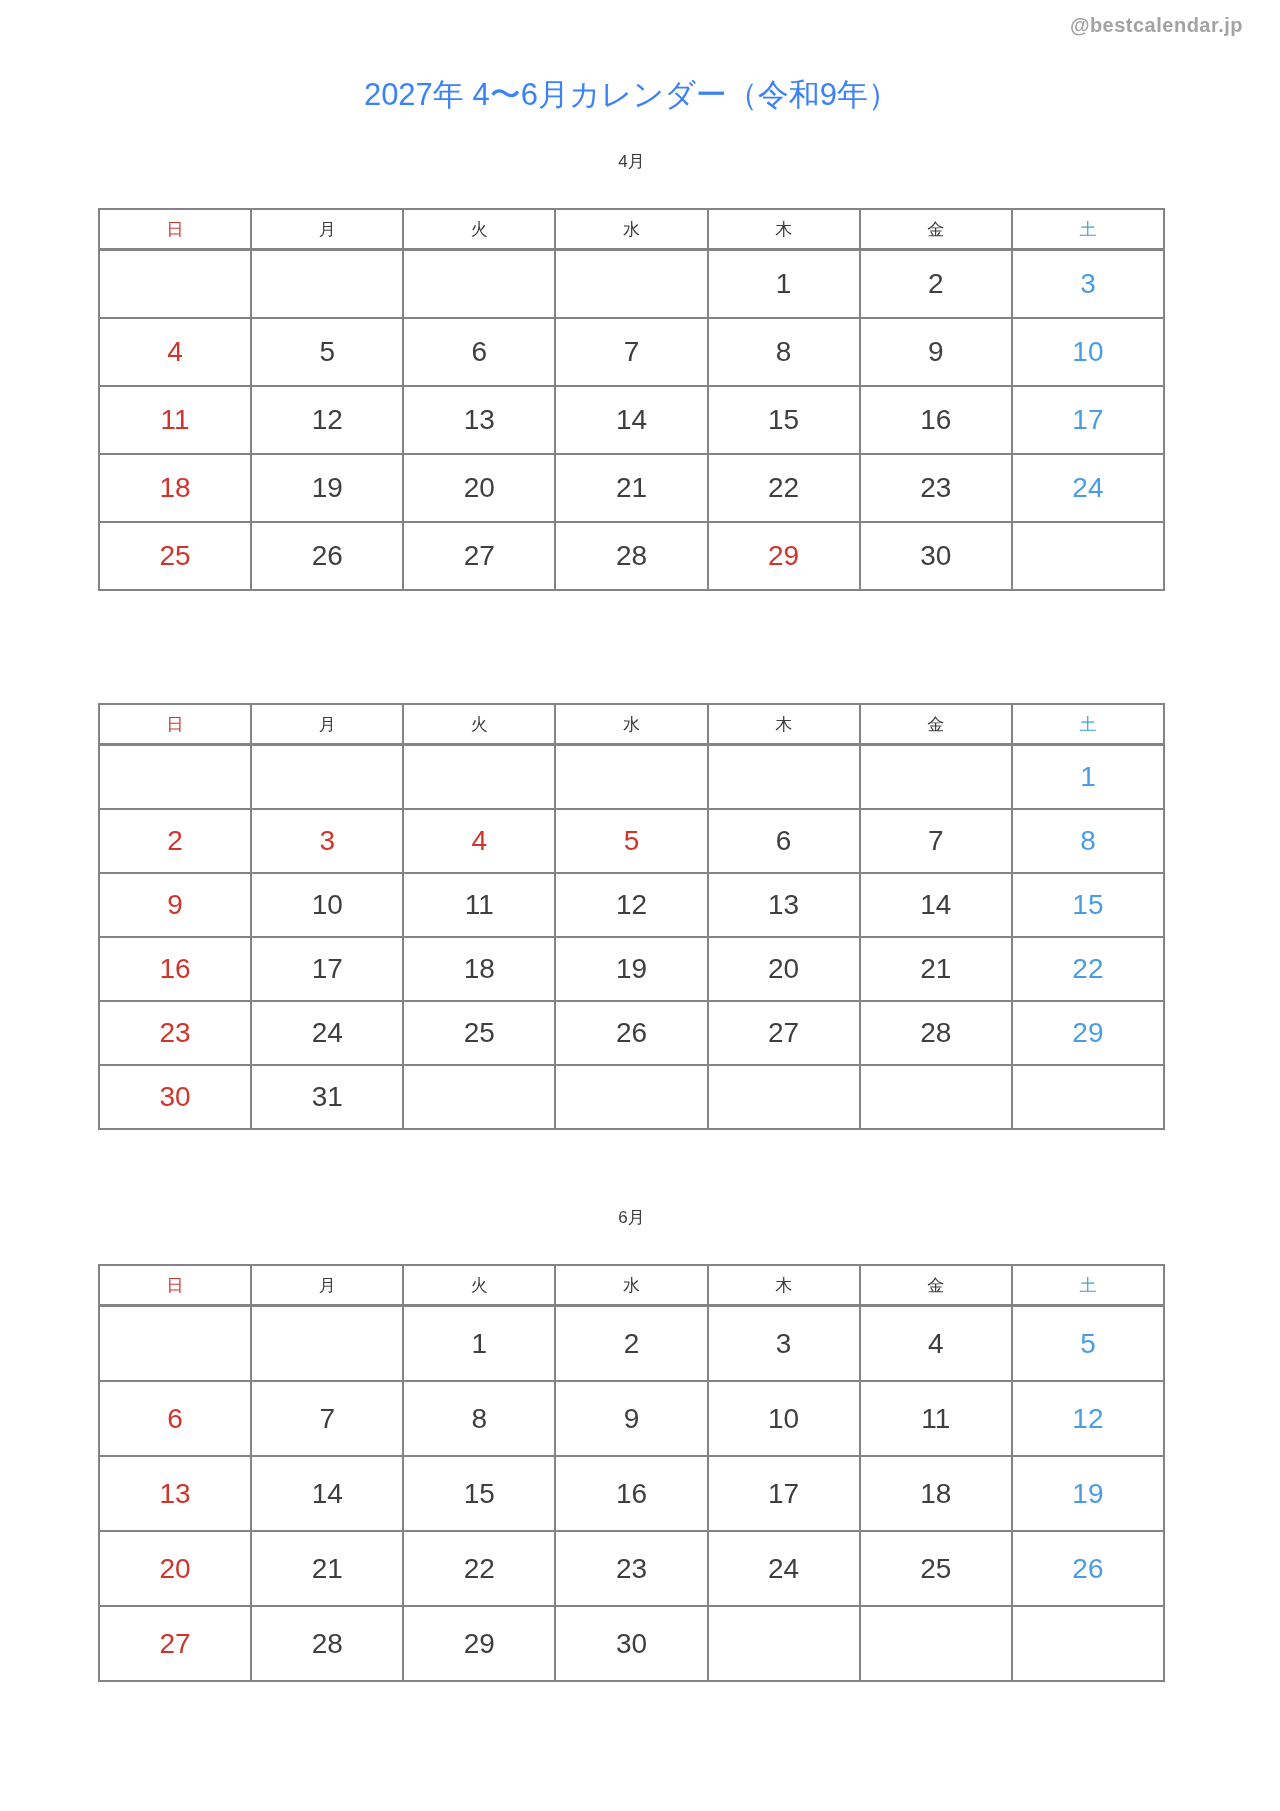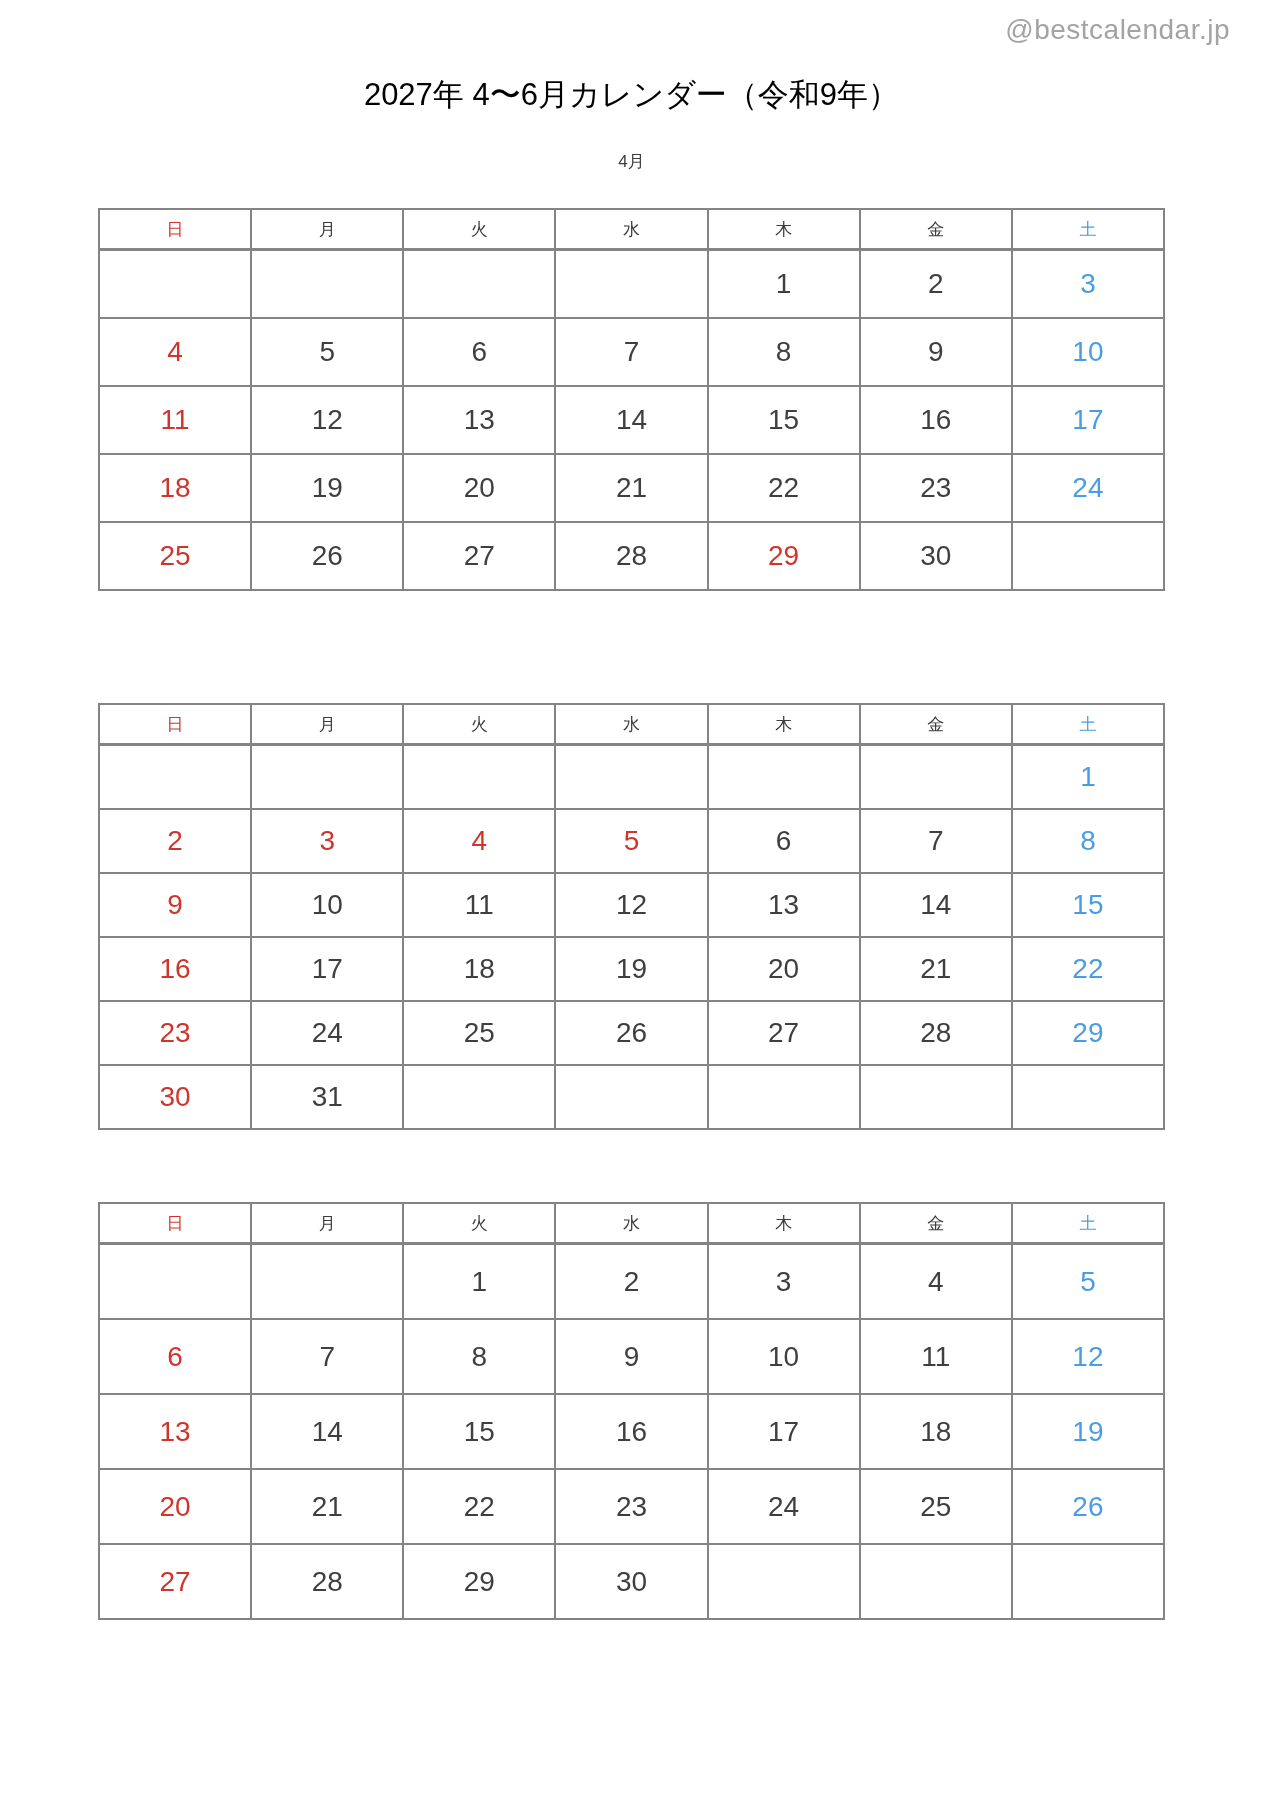--- a/index.html
+++ b/index.html
@@ -1,23 +1,23 @@
 <!DOCTYPE html>
 <html style="--red: #cf352c; --blue: #4a9de4; --text: #3f3f3f; --border: #848484; --watermark: #a3a3a3;"><head>
 <meta charset="utf-8">
 <style>
   :root{
     --red:#cf352c; --blue:#4a9de4; --text:#3f3f3f; --border:#848484; --watermark:#a3a3a3;
   }
   html,body{margin:0;padding:0;background:#ffffff;}
   body{width:1280px;height:1811px;font-family:"Liberation Sans","DejaVu Sans",sans-serif;}
   .page{position:relative;width:1280px;height:1811px;background:#fff;overflow:hidden;}
-  .watermark{position:absolute;top:14px;right:50px;font-size:28px;color:var(--watermark);letter-spacing:0.5px;}
+  .watermark{position:absolute;top:14px;right:37px;font-size:20px;color:var(--watermark);letter-spacing:0.5px;font-weight:bold;}
   .content{margin-left:98px;width:1067px;}
-  .title{margin:78px 0 0 0;padding:0;text-align:center;font-size:31px;font-weight:500;color:#000000;line-height:34px;}
+  .title{margin:78px 0 0 0;padding:0;text-align:center;font-size:31px;font-weight:500;color:#3b82f6;line-height:34px;}
   .month{margin:0;}
   .month:nth-of-type(1){margin-top:34px;}
   .month:nth-of-type(2){margin-top:112px;}
   .month:nth-of-type(3){margin-top:72px;}
   .month-label{margin:0 0 30px 0;padding:0;text-align:center;font-size:17px;font-weight:500;color:#3c3c3c;line-height:32px;}
   table.cal{border-collapse:collapse;table-layout:fixed;width:1067px;background:#fff;}
   table.cal th,table.cal td{border:2px solid var(--border);text-align:center;vertical-align:middle;padding:0;}
   table.cal th{height:38px;font-size:17px;font-weight:400;color:#3c3c3c;border-bottom-width:3px;}
   table.cal td{font-size:28px;font-weight:400;color:var(--text);}
   .m-april td{height:66px;}
@@ -162,20 +162,21 @@
                 <td class="t-empty"></td>
                 <td class="t-empty"></td>
                 <td class="t-empty"></td>
                 <td class="t-empty"></td>
                 <td class="t-empty"></td>
               </tr>
             </tbody>
           </table>
         </section>
         <section class="month m-june">
+          <h2 class="month-label">6月</h2>
           <table class="cal">
             <thead>
               <tr>
                 <th class="t-sun">日</th>
                 <th class="t-weekday">月</th>
                 <th class="t-weekday">火</th>
                 <th class="t-weekday">水</th>
                 <th class="t-weekday">木</th>
                 <th class="t-weekday">金</th>
                 <th class="t-sat">土</th>

